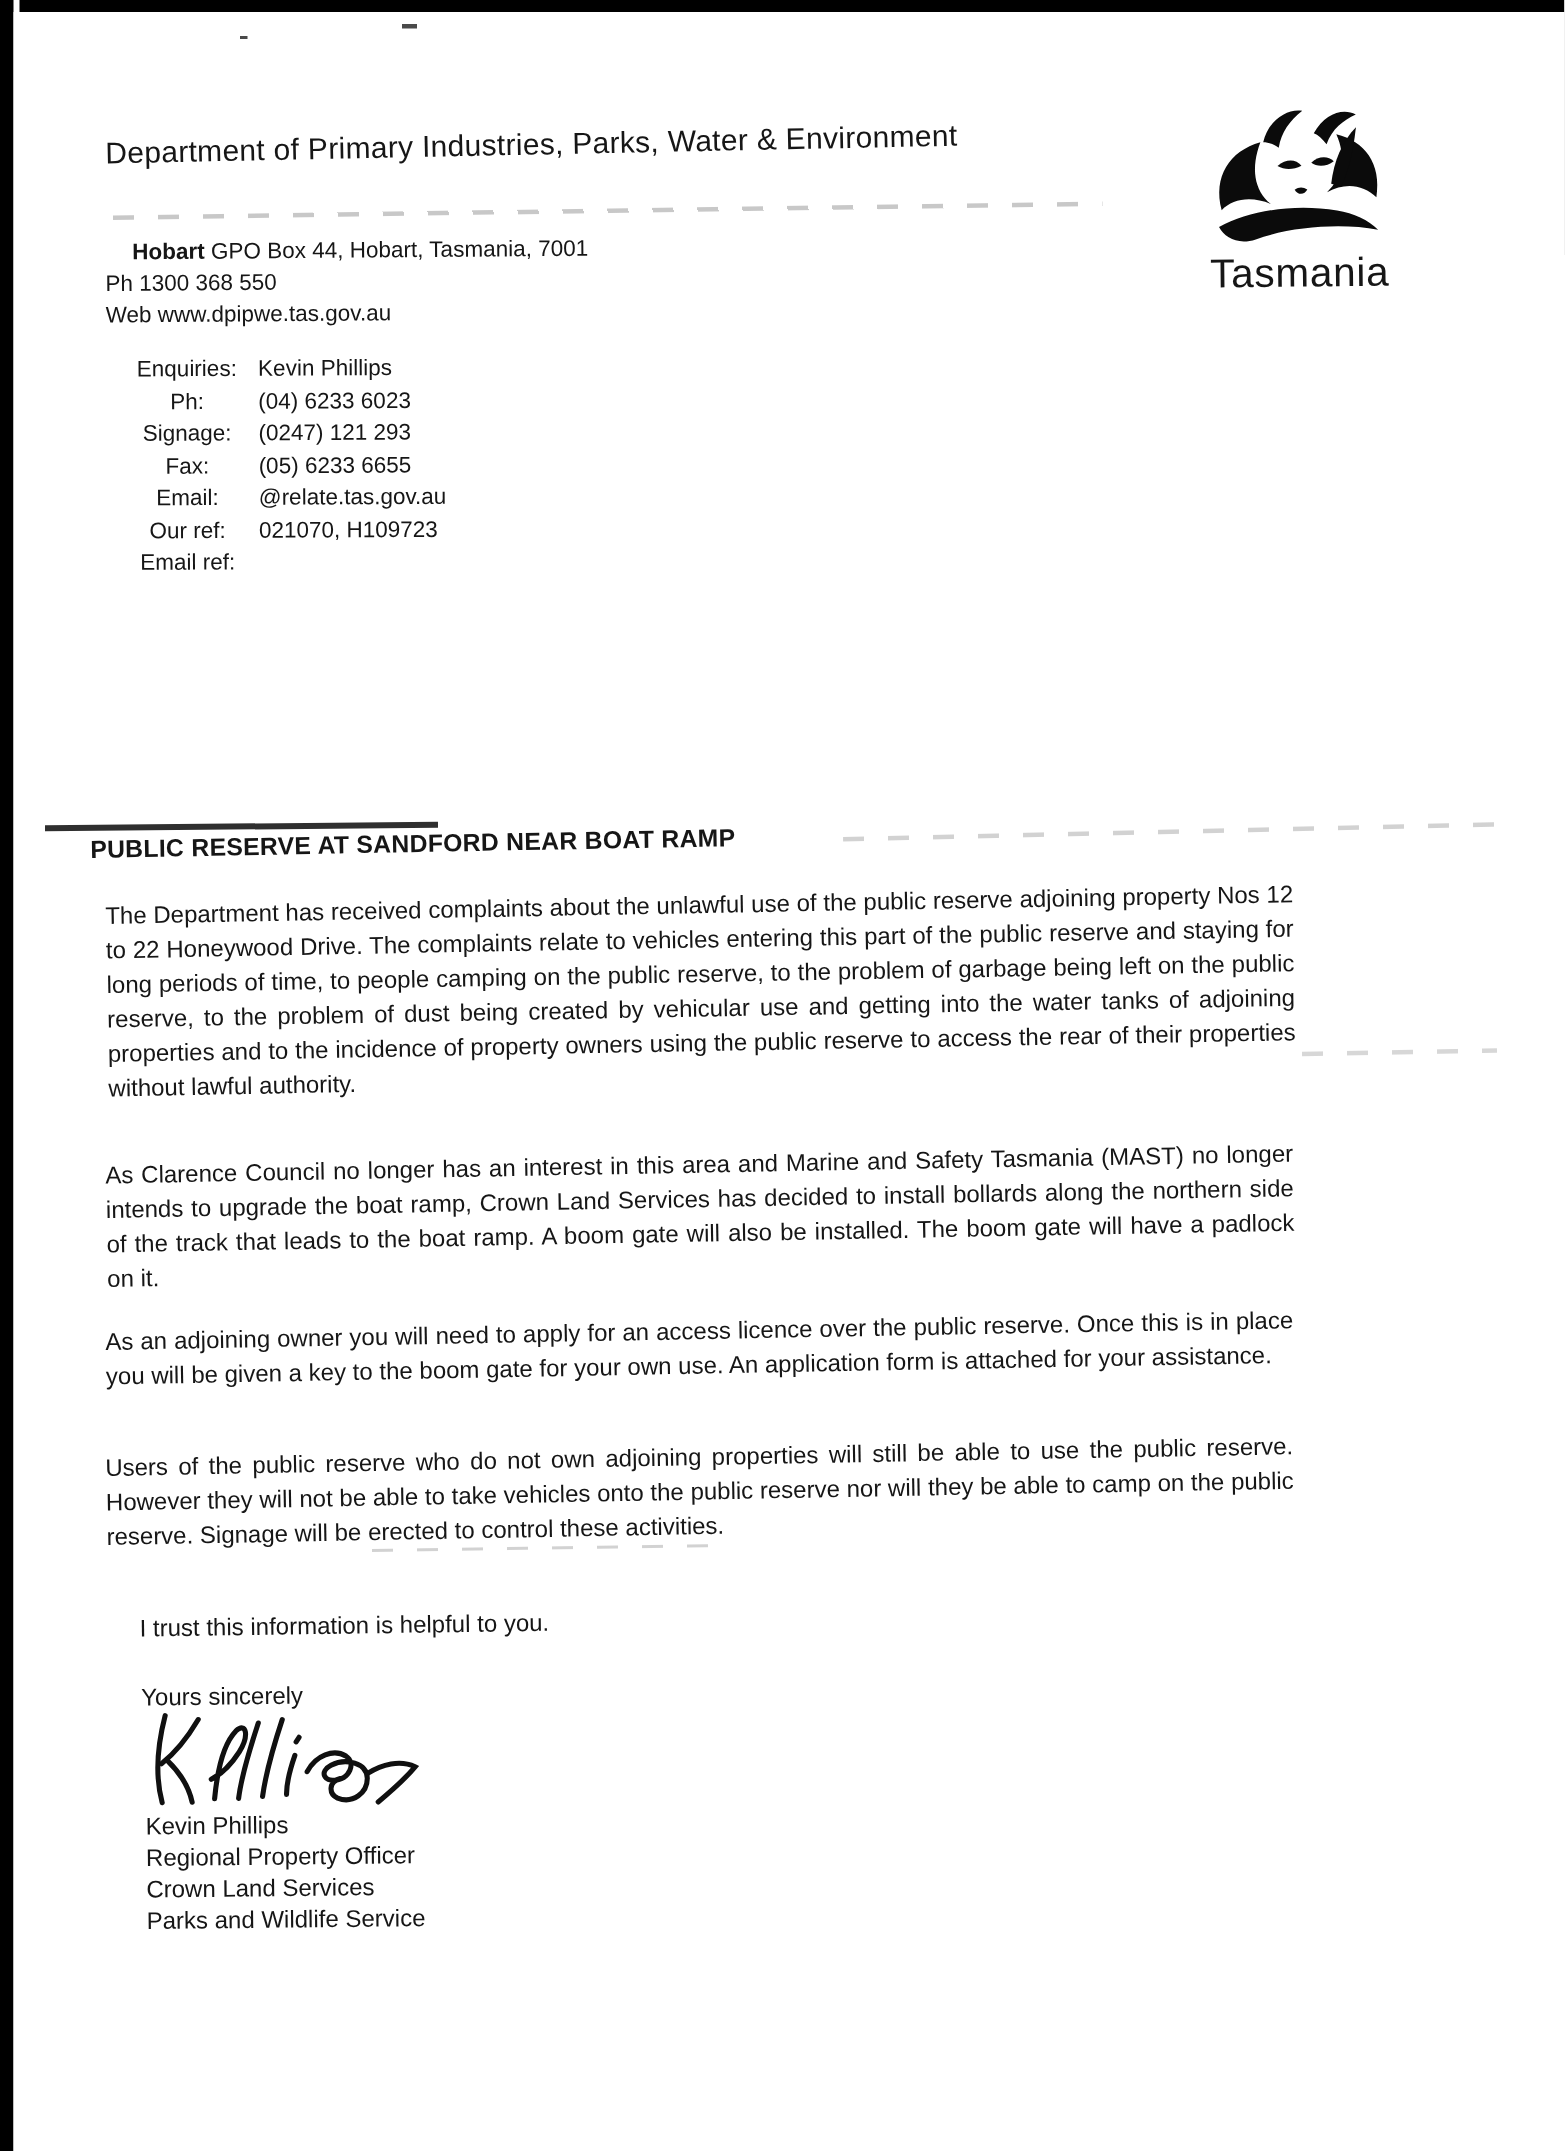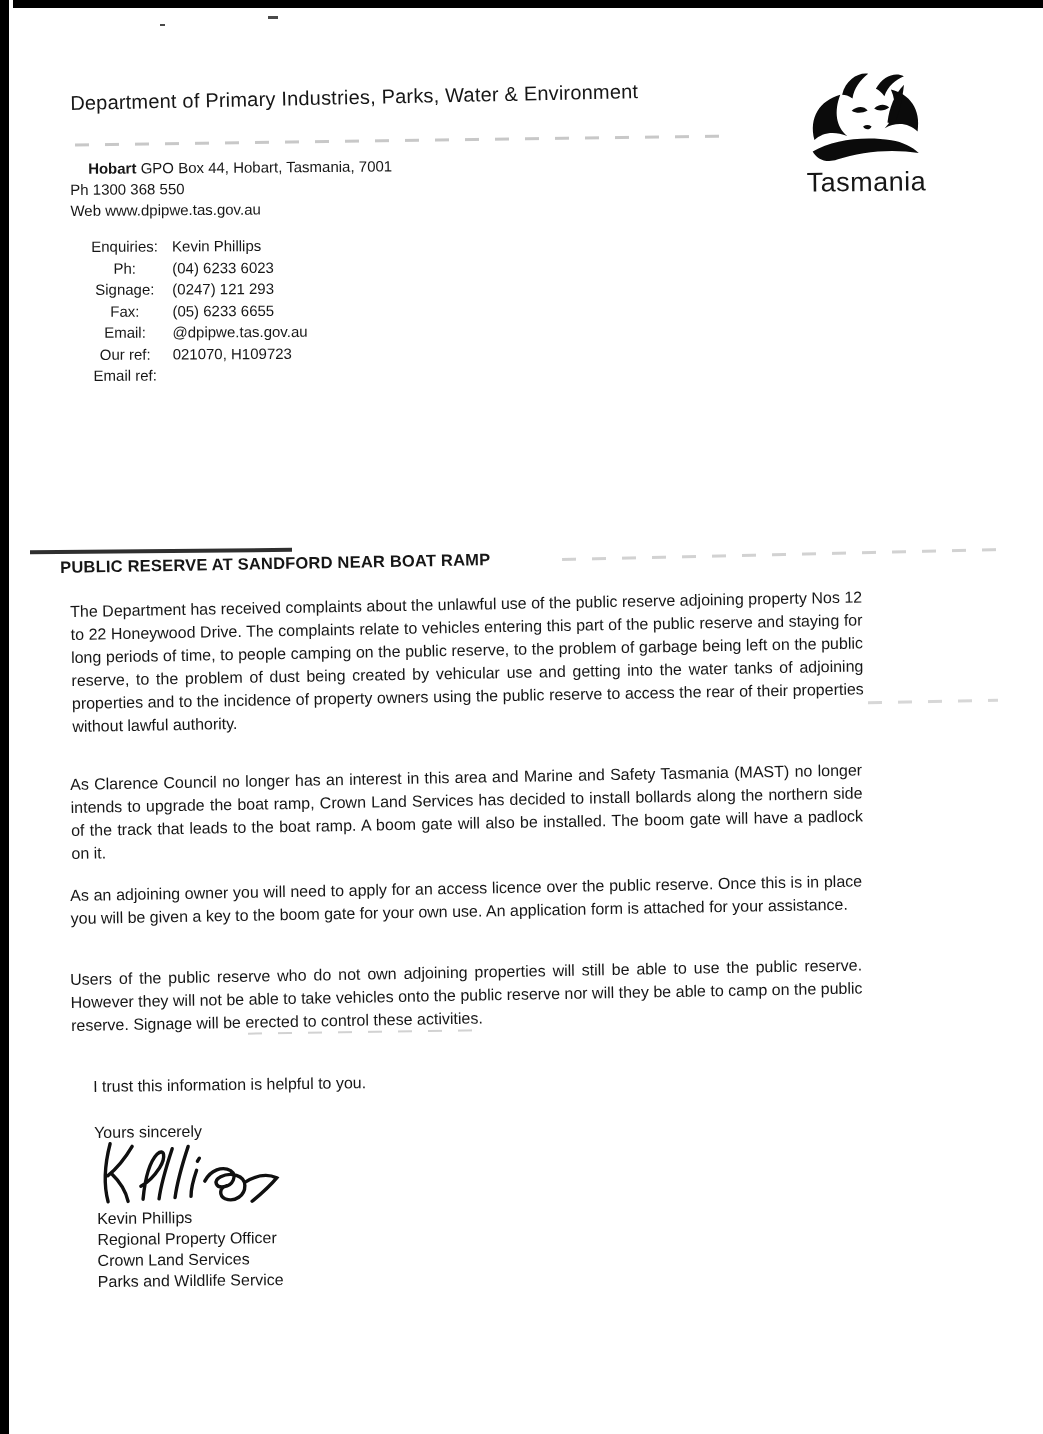--- a/index.html
+++ b/index.html
@@ -134,21 +134,21 @@
     <div class="row">
       <span class="lbl">Signage:</span>
       <span class="val">(0247) 121 293</span>
     </div>
     <div class="row">
       <span class="lbl">Fax:</span>
       <span class="val">(05) 6233 6655</span>
     </div>
     <div class="row">
       <span class="lbl">Email:</span>
-      <span class="val">@dpipwe.tas.gov.au</span>
+      <span class="val">@relate.tas.gov.au</span>
     </div>
     <div class="row">
       <span class="lbl">Our ref:</span>
       <span class="val">021070, H109723</span>
     </div>
     <div class="row">
       <span class="lbl">Email ref:</span>
       <span class="val"></span>
     </div>
   </div>

